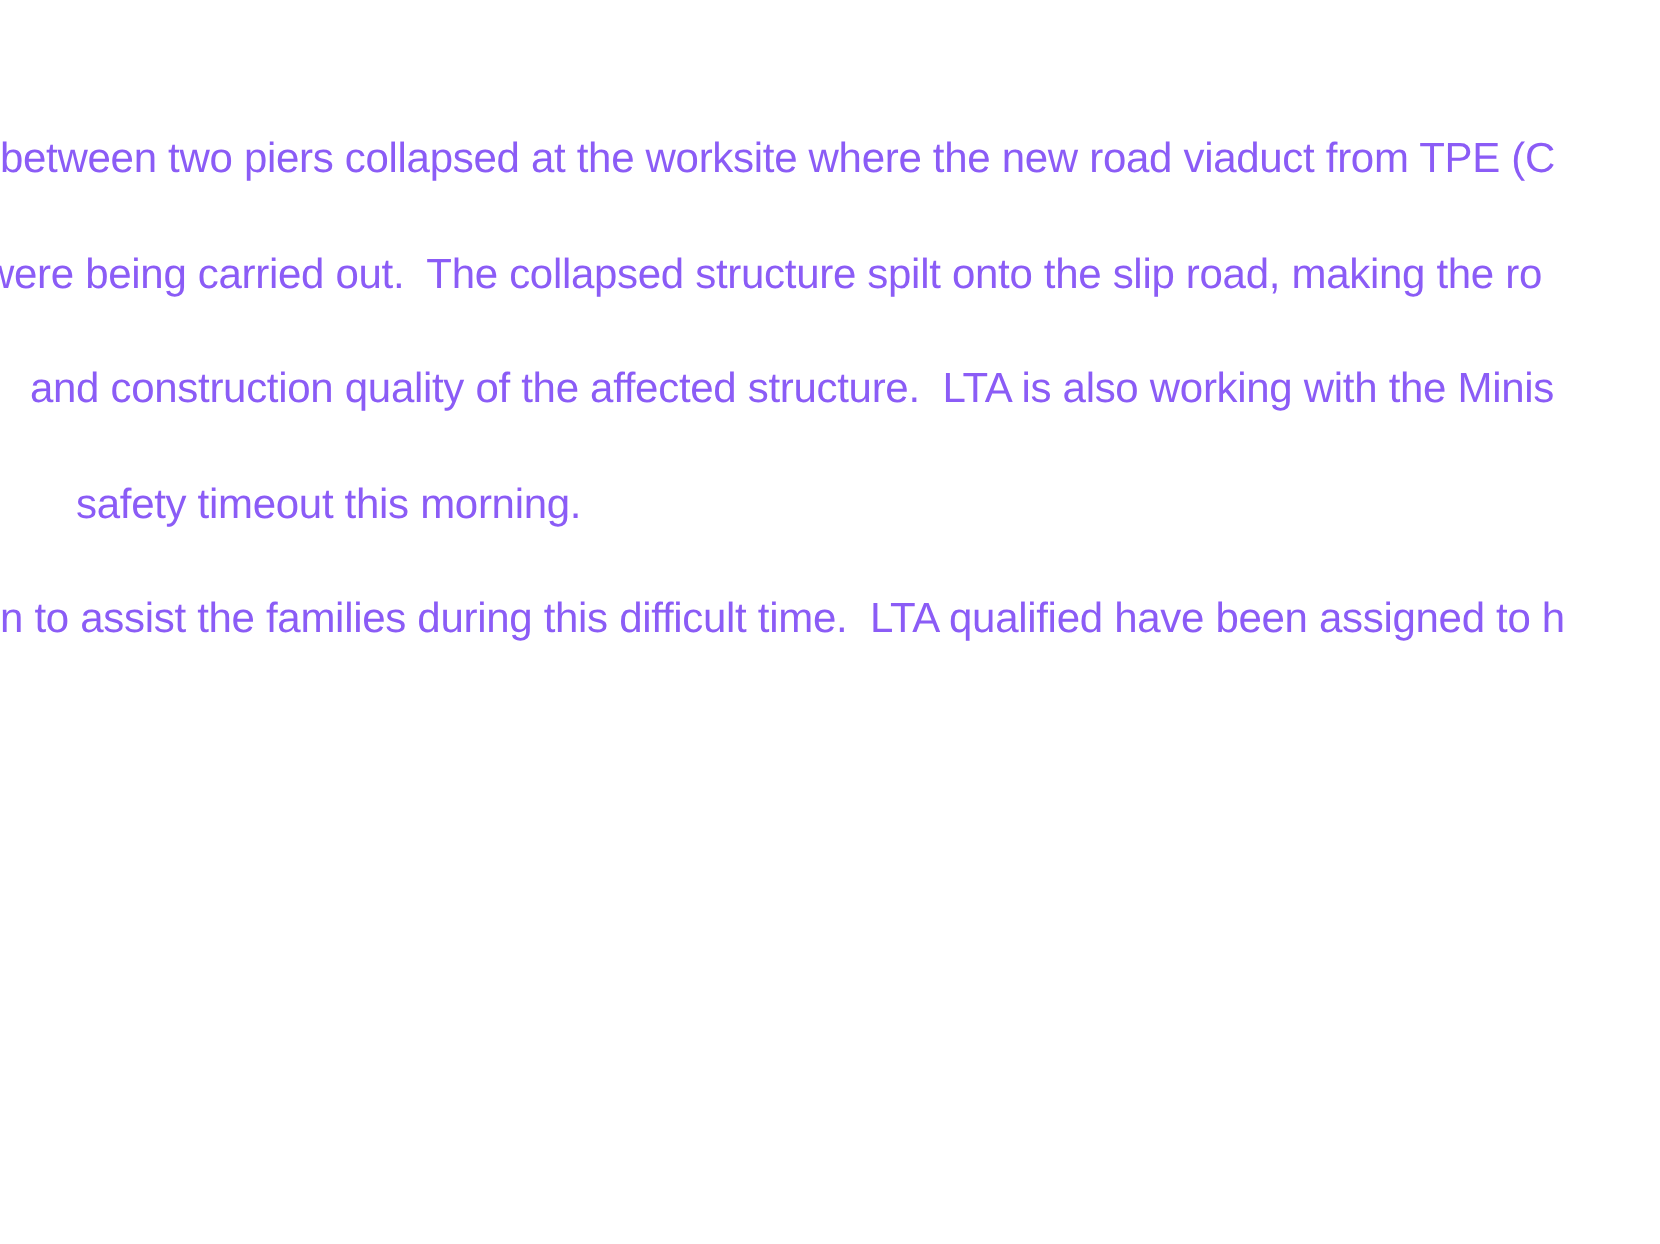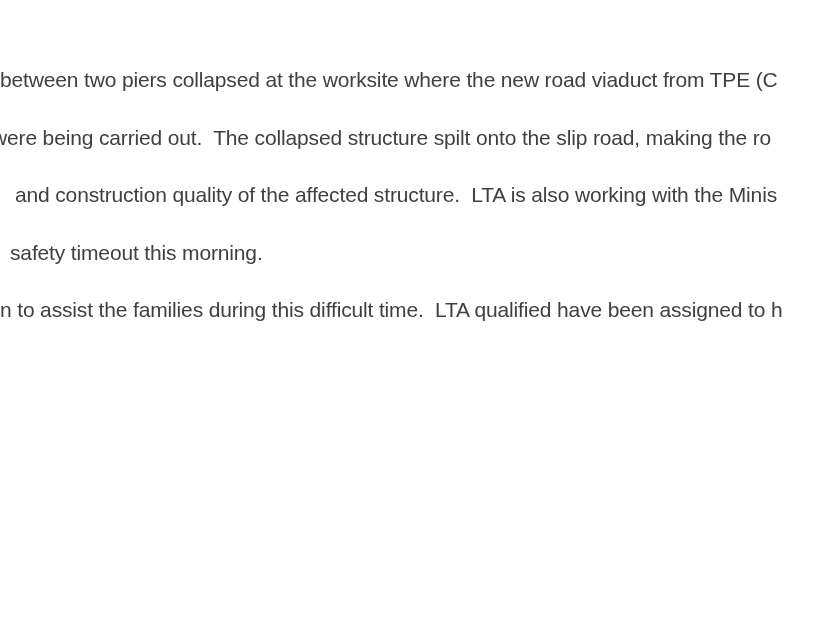--- a/index.html
+++ b/index.html
@@ -17,36 +17,36 @@
     position: absolute;
     top: 0;
     left: 0;
     width: 830px;
     height: 622px;
     overflow: hidden;
     padding-top: 66px;
     box-sizing: border-box;
     font-family: "Liberation Sans", "DejaVu Sans", sans-serif;
     font-size: 21px;
-    color: #404040;
+    color: #8b5cf6;
     letter-spacing: -0.15px;
   }
   .para {
     margin: 0 0 28.8px 0;
   }
   .doc-line {
     line-height: 28.8px;
     white-space: pre;   
   }
   
   .l3  { margin-left: -8px; }   
   .l7  { padding-left: 5px; }
   .l8  { padding-left: 3px; margin-left: 12px; }
   .l9  { padding-left: 8px; }
-  .l10 { padding-left: 10px; }
+  .l10 { padding-left: 10px; margin-left: 28px; }
 </style>
 </head>
 <body>
 
 <div class="page">
 
   <div class="para">
     <div class="doc-line l1">between two piers collapsed at the worksite where the new road viaduct from TPE (C</div>
   </div>
 

